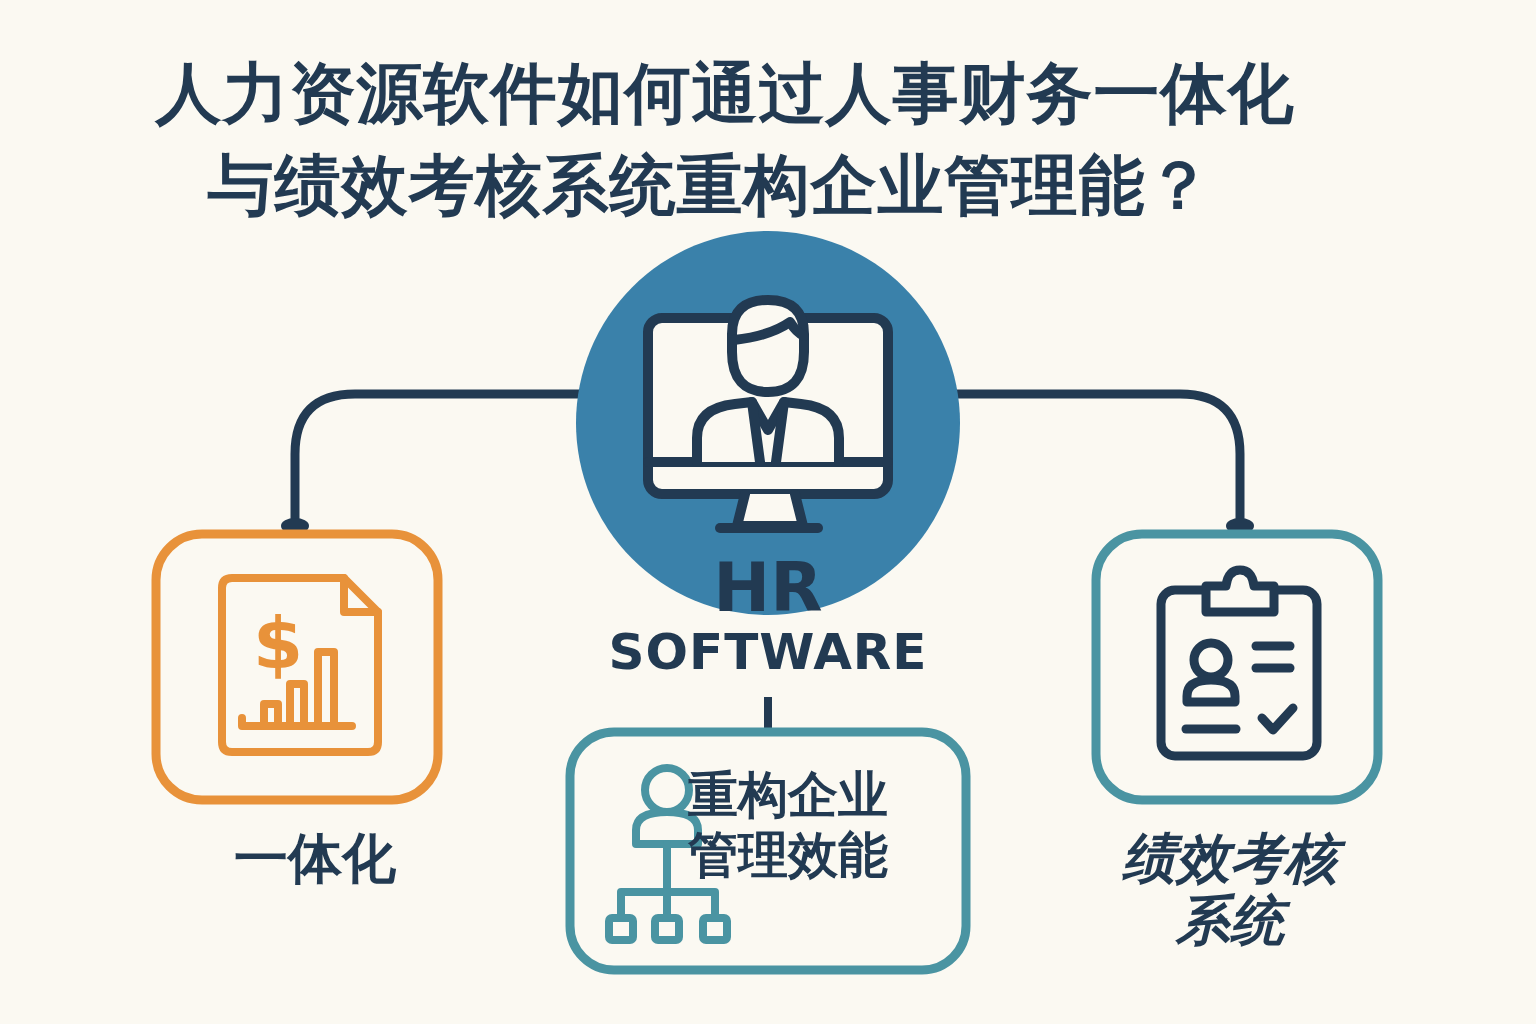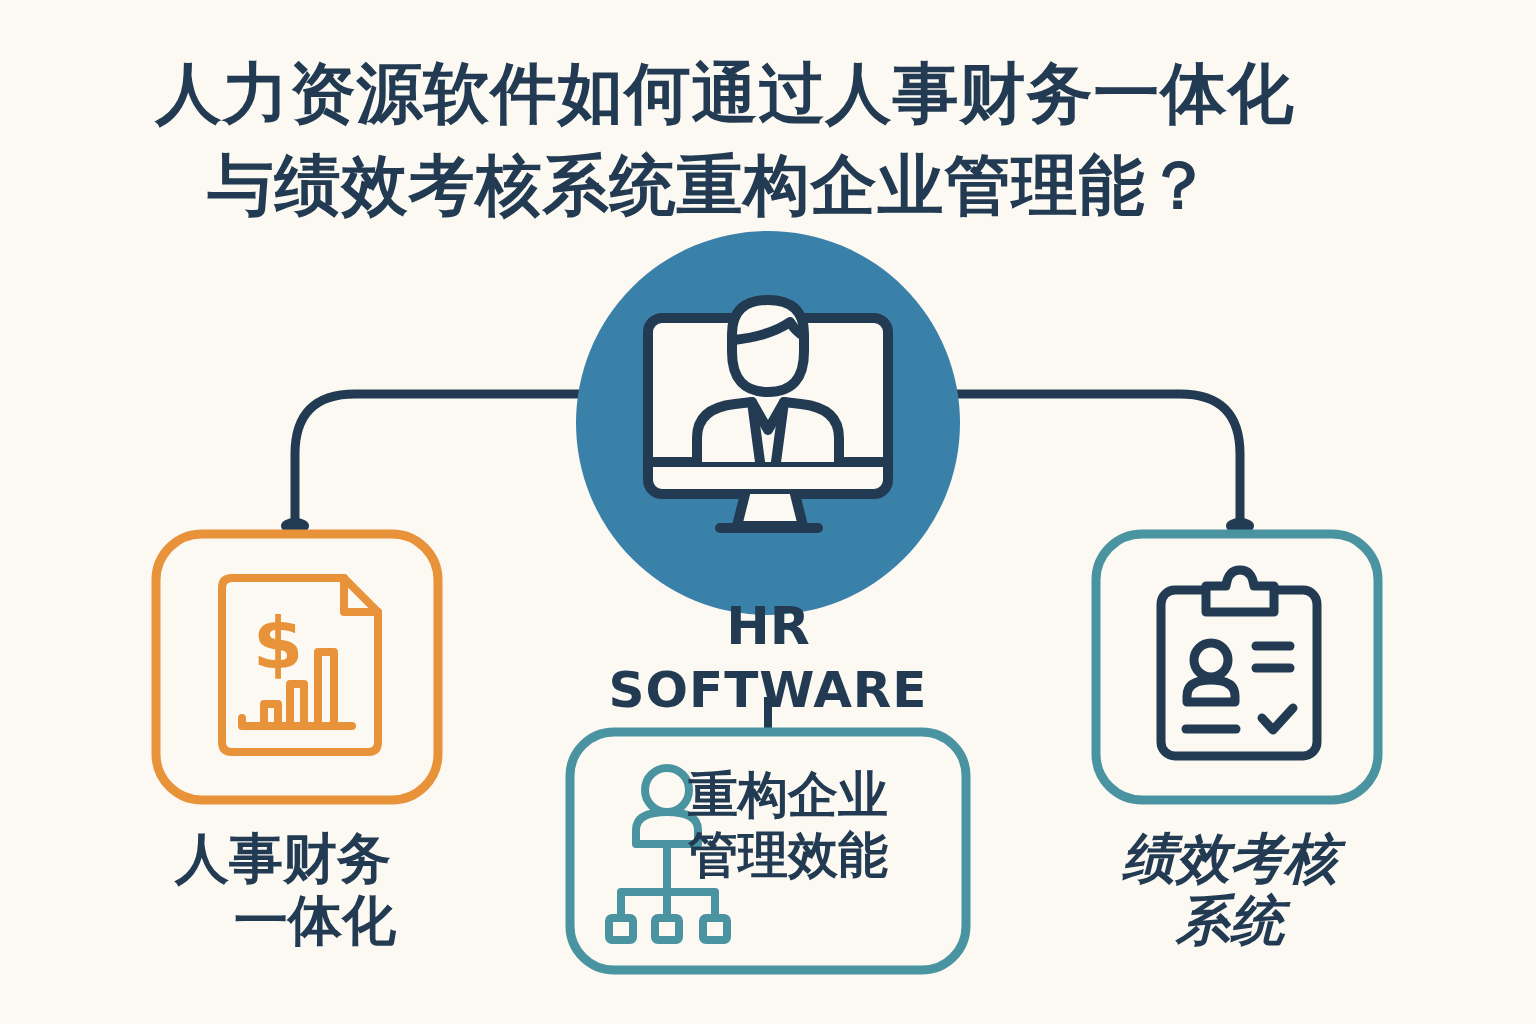--- a/index.html
+++ b/index.html
@@ -20,21 +20,21 @@
   svg.diagram { position: absolute; left: 0; top: 0; }
   .label {
     position: absolute; font-size: 54px; font-weight: bold; line-height: 62px;
     color: #223a52; text-align: center;
   }
   .hr-text {
     position: absolute; left: 596px; top: 555px; width: 344px;
     text-align: center; font-weight: bold; color: #223a52;
     font-family: "DejaVu Sans", sans-serif;
   }
-  .hr-text .hr { font-size: 52px; line-height: 66px; display: block; margin-top: 38px; }
+  .hr-text .hr { font-size: 68px; line-height: 66px; display: block; }
   .hr-text .sw { font-size: 50px; line-height: 62px; display: block; letter-spacing: 1px; }
   .center-label {
     position: absolute; left: 688px; top: 765px; width: 220px;
     font-size: 50px; font-weight: bold; line-height: 60px; color: #223a52;
     text-align: left;
   }
 </style>
 </head>
 <body>
 
@@ -104,21 +104,20 @@
     <path d="M 1262 718 L 1273 730 L 1293 708"></path>
   </g>
 </svg>
 
 <div class="hr-text">
   <span class="hr">HR</span>
   <span class="sw">SOFTWARE</span>
 </div>
 
 <div class="label" style="left:150px; top:828px; width:290px;">
-  <span style="display:block; margin-left:-24px;">人事财务</span>
   <span style="display:block; margin-left:40px;">一体化</span>
 </div>
 
 <div class="center-label">
   <span style="display:block;">重构企业</span>
   <span style="display:block;">管理效能</span>
 </div>
 
 <div class="label" style="left:1085px; top:828px; width:290px;font-style:italic;">
   <span style="display:block;">绩效考核</span>

